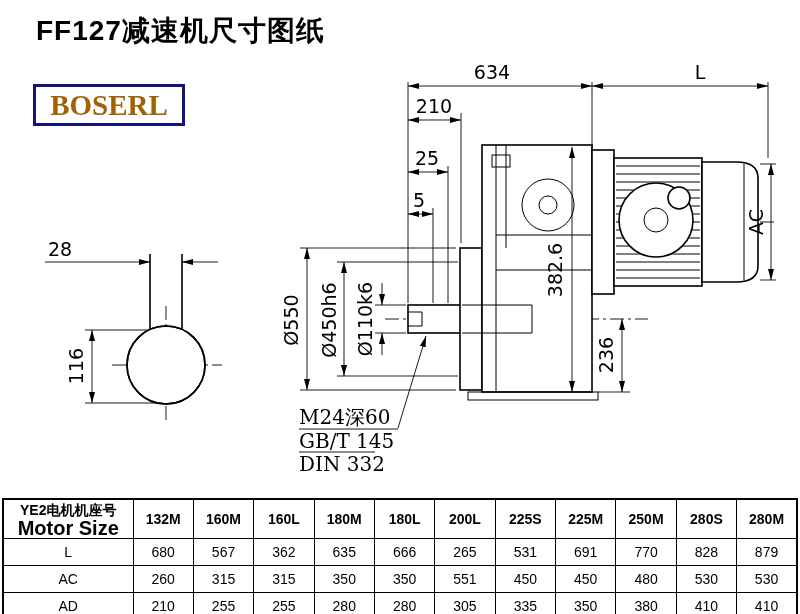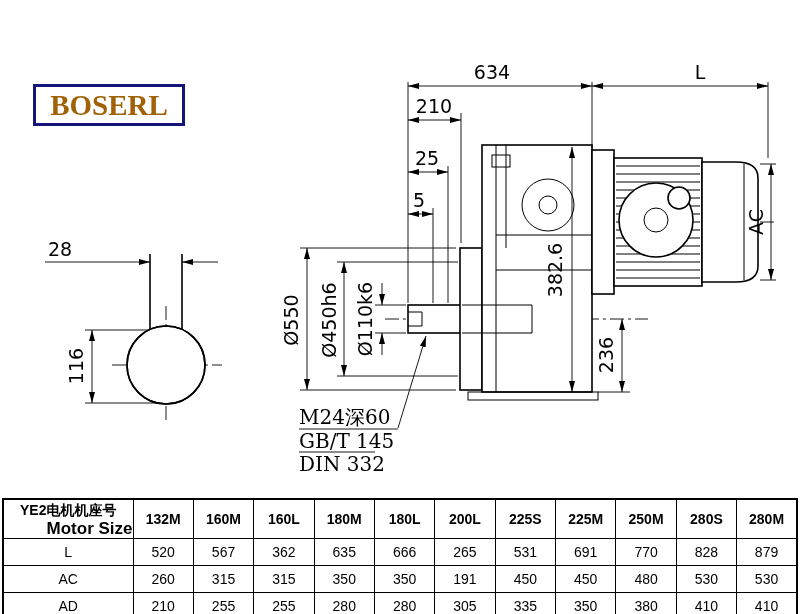--- a/index.html
+++ b/index.html
@@ -21,27 +21,28 @@
   text.d{font-family:"DejaVu Sans",sans-serif;font-size:19px;fill:#000;}
   text.ds{font-family:"DejaVu Serif",serif;font-size:20px;fill:#000;}
 
   
   table.spec{position:absolute;left:2px;top:498px;width:796px;border-collapse:collapse;
              table-layout:fixed;font-size:14px;text-align:center;border:2px solid #000;}
   .spec th,.spec td{border:1px solid #000;padding:0;overflow:hidden;}
   .spec th{font-weight:bold;height:38px;}
   .spec td{height:26px;font-weight:normal;}
   .spec .hcn{display:block;font-size:14px;line-height:19px;}
-  .spec .hen{display:block;font-size:17px;line-height:17px;text-align:right;}
+  .spec .hen{display:block;font-size:20px;line-height:17px;}
 </style>
 </head>
 <body>
 
 <div class="page">
 
+  <div class="title">FF127减速机尺寸图纸</div>
   <div class="brand">BOSERL</div>
 
   <svg class="draw" width="800" height="497" viewBox="0 0 800 497">
     <defs>
       <marker id="arr" markerWidth="12" markerHeight="8" refX="11" refY="4" orient="auto-start-reverse" markerUnits="userSpaceOnUse">
         <path d="M0,1 L11,4 L0,7 Z" fill="#000"></path>
       </marker>
       <pattern id="hatch" width="5" height="5" patternUnits="userSpaceOnUse" patternTransform="rotate(45)">
         <line x1="0" y1="0" x2="0" y2="5" stroke="#222" stroke-width="1"></line>
       </pattern>
@@ -209,40 +210,40 @@
       <th>180L</th>
       <th>200L</th>
       <th>225S</th>
       <th>225M</th>
       <th>250M</th>
       <th>280S</th>
       <th>280M</th>
     </tr>
     <tr>
       <td>L</td>
-      <td>520</td>
+      <td>680</td>
       <td>567</td>
       <td>362</td>
       <td>635</td>
       <td>666</td>
       <td>265</td>
       <td>531</td>
       <td>691</td>
       <td>770</td>
       <td>828</td>
       <td>879</td>
     </tr>
     <tr>
       <td>AC</td>
       <td>260</td>
       <td>315</td>
       <td>315</td>
       <td>350</td>
       <td>350</td>
-      <td>191</td>
+      <td>551</td>
       <td>450</td>
       <td>450</td>
       <td>480</td>
       <td>530</td>
       <td>530</td>
     </tr>
     <tr>
       <td>AD</td>
       <td>210</td>
       <td>255</td>

